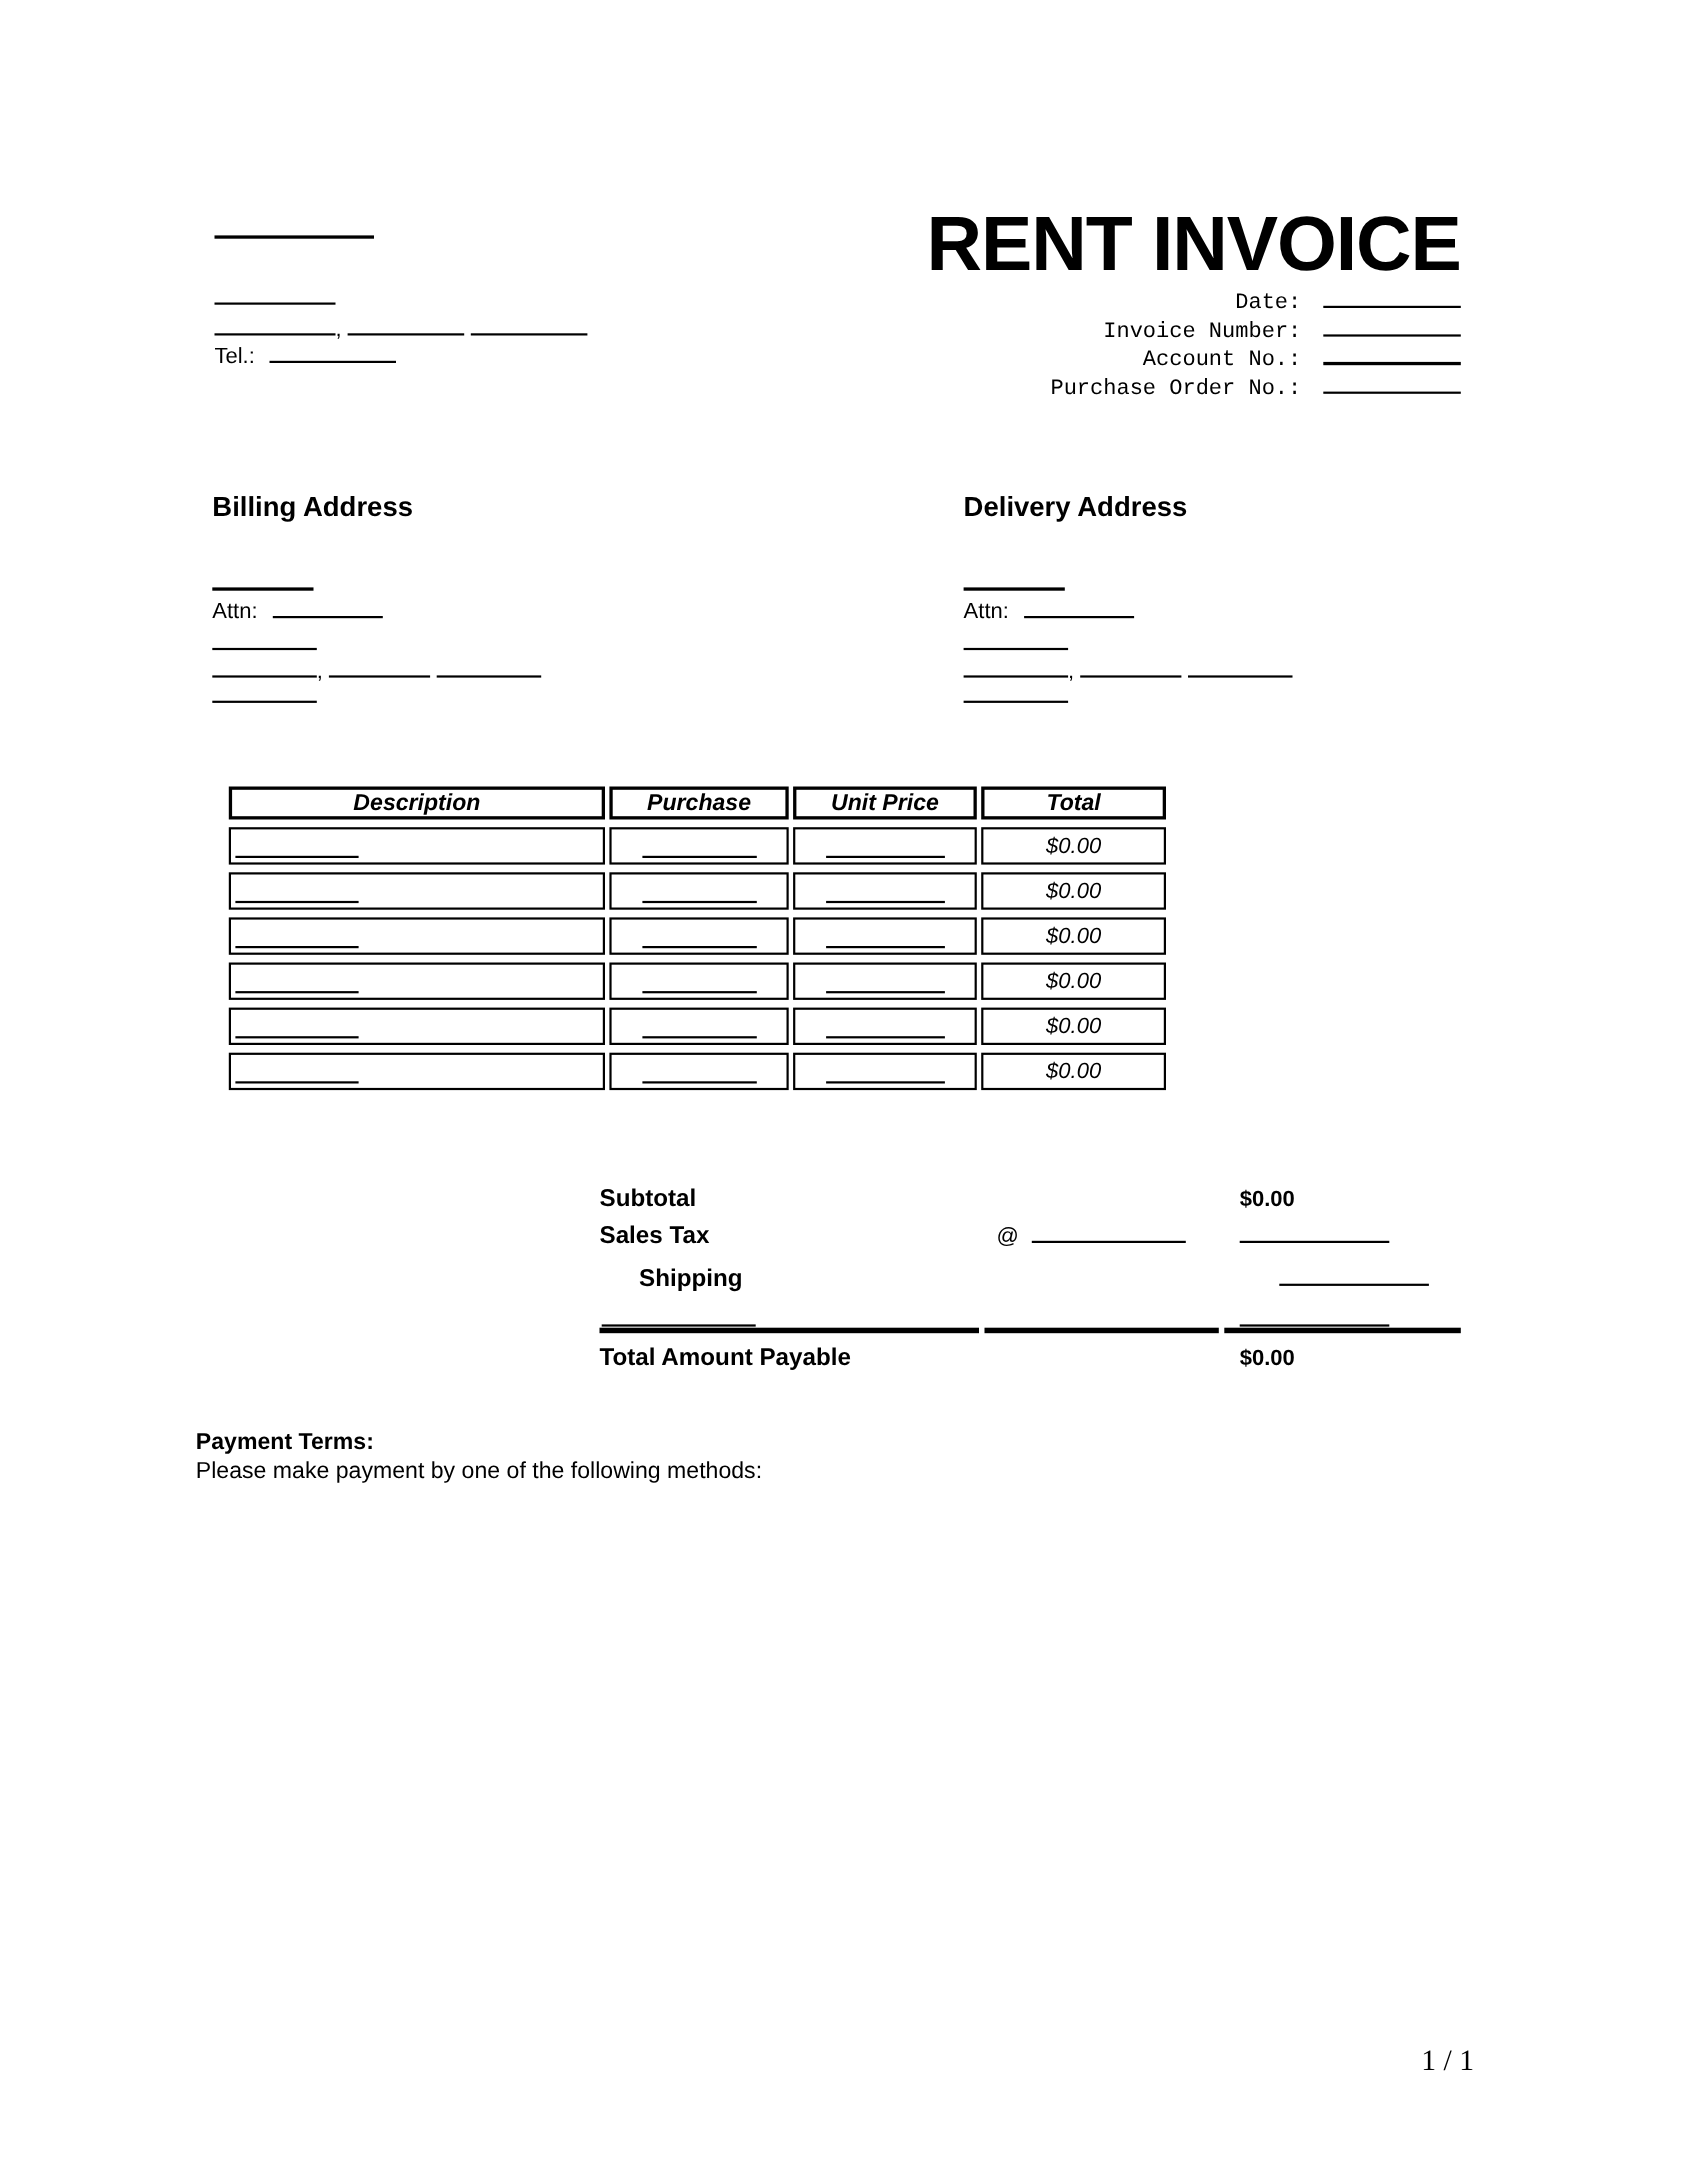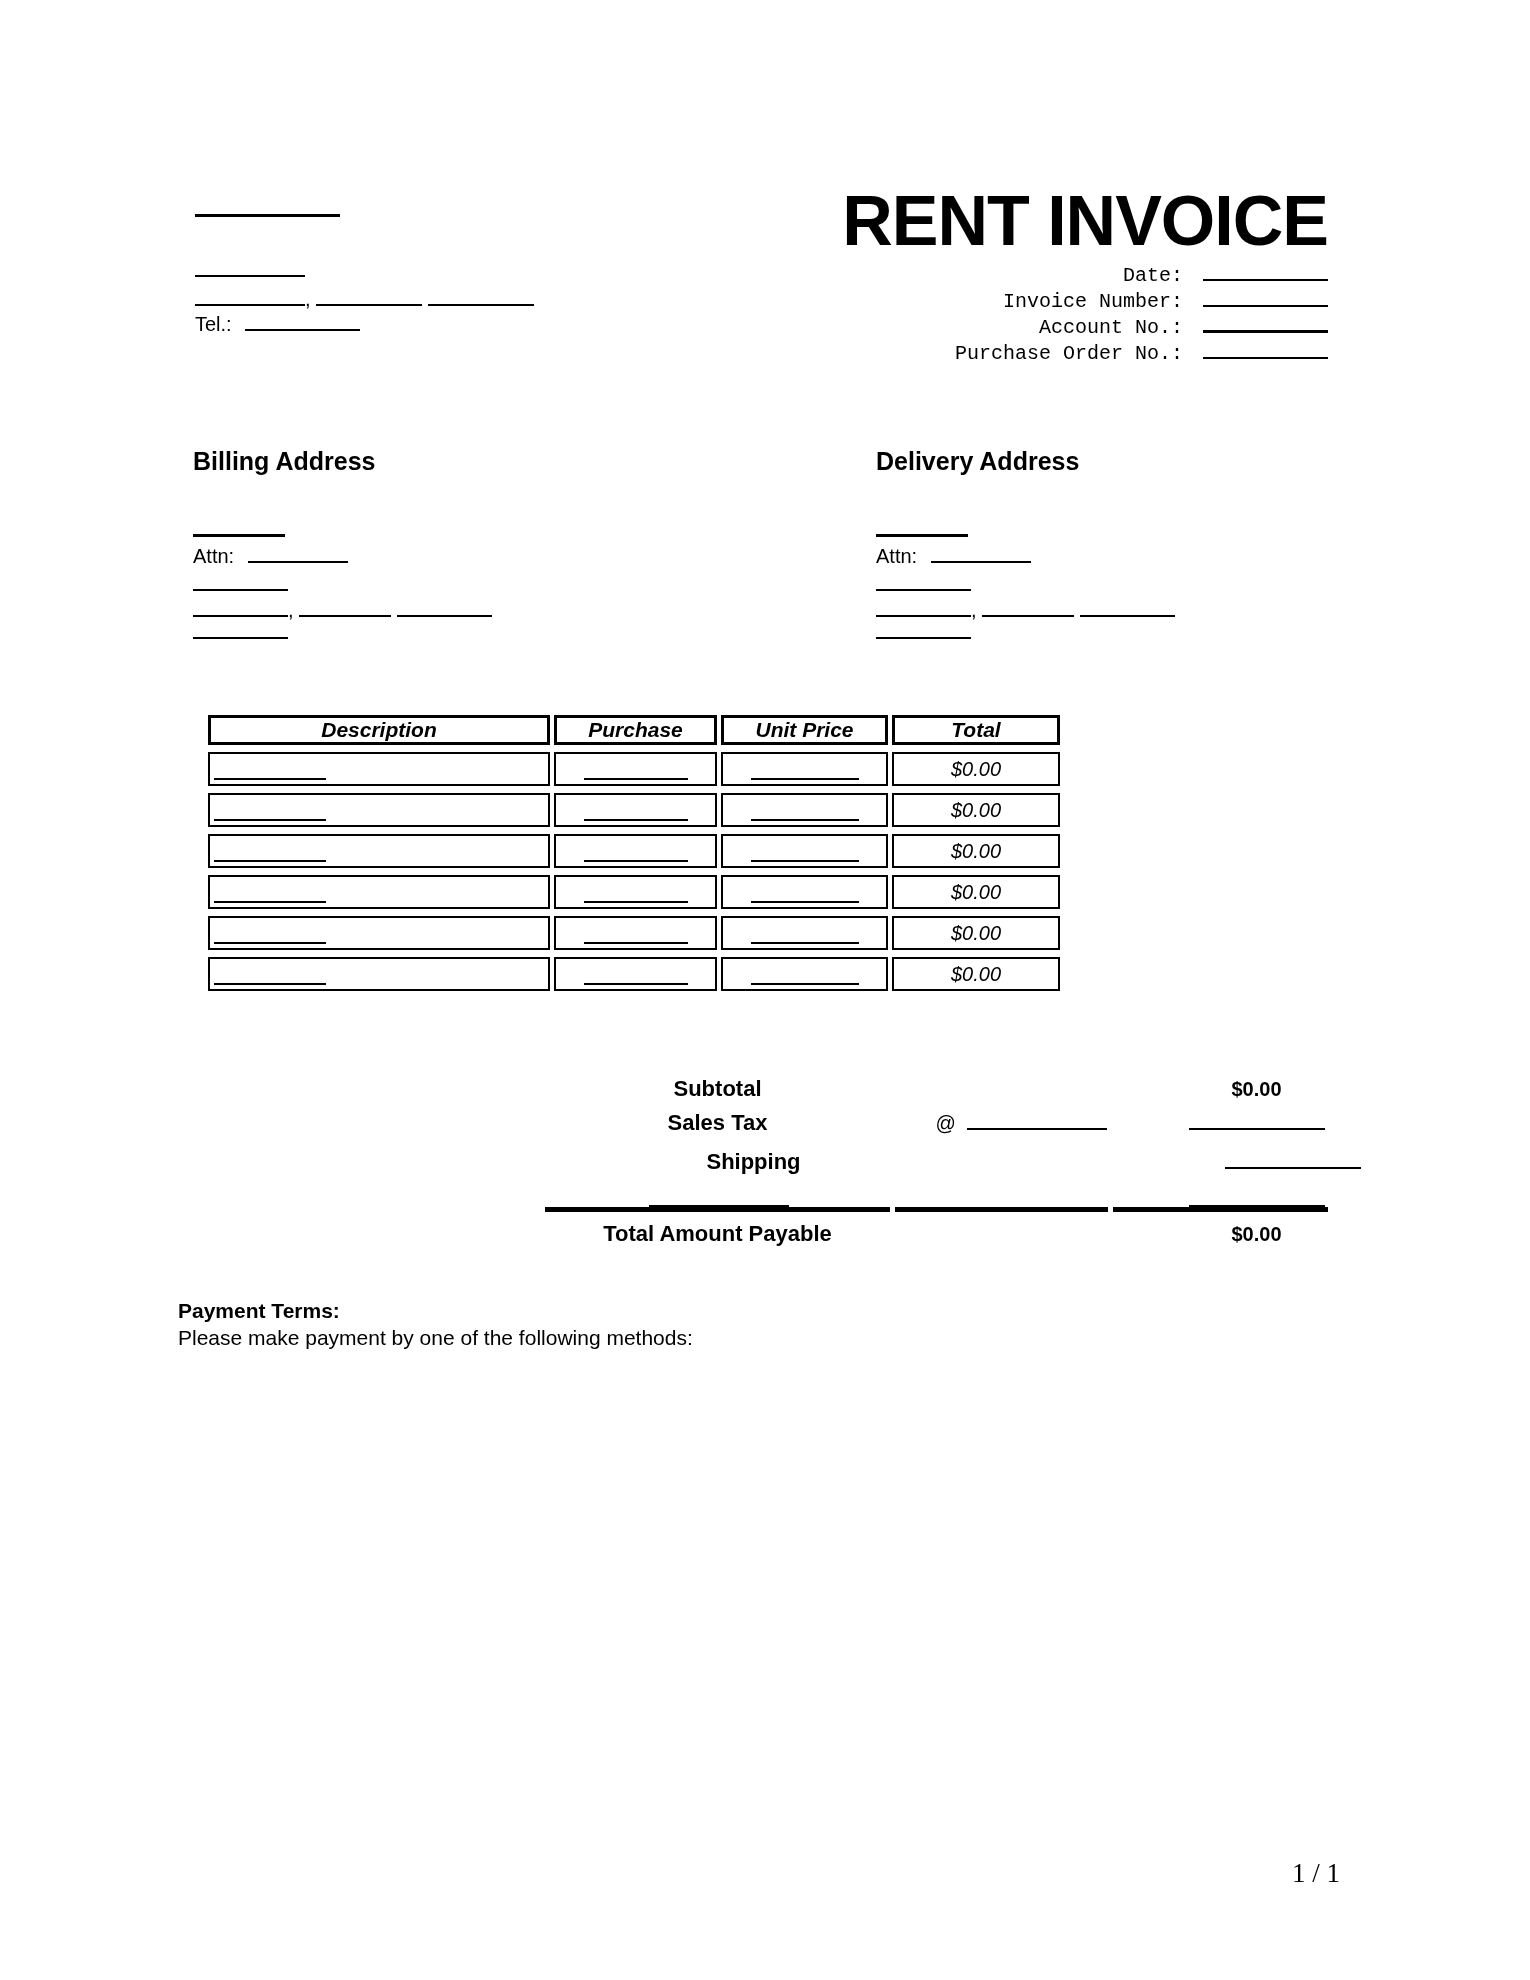--- a/index.html
+++ b/index.html
@@ -38,23 +38,22 @@
     box-sizing:border-box;border:2px solid #000;height:34px;
     display:flex;align-items:flex-end;padding:0 4px 4px 4px;
   }
   .items .cell.desc{justify-content:flex-start;}
   .items .cell.center{justify-content:center;}
   .items .cell.total{align-items:center;justify-content:center;font-size:20px;padding:0;}
 
   
   .totals{width:790px;font-size:20px;}
   .trow{
-    display:grid;grid-template-columns:345px 213px 215px;column-gap:22px;
+    display:grid;grid-template-columns:345px 213px 215px;column-gap:10px;
     align-items:baseline;
-    text-align:center;
   }
   .trow .lbl{font-size:22px;font-weight:bold;}
   .trow .mid{padding-left:6px;white-space:nowrap;}
   .trow .val{padding-left:4px;white-space:nowrap;}
   .trow .val.b{font-weight:bold;}
   .trule{display:grid;grid-template-columns:345px 213px 215px;column-gap:5px;}
   .trule div{border-top:5px solid #000;height:0;}
 
   .pay-h{font-size:21px;font-weight:bold;line-height:27px;}
   .pay-b{font-size:21px;line-height:27px;}

